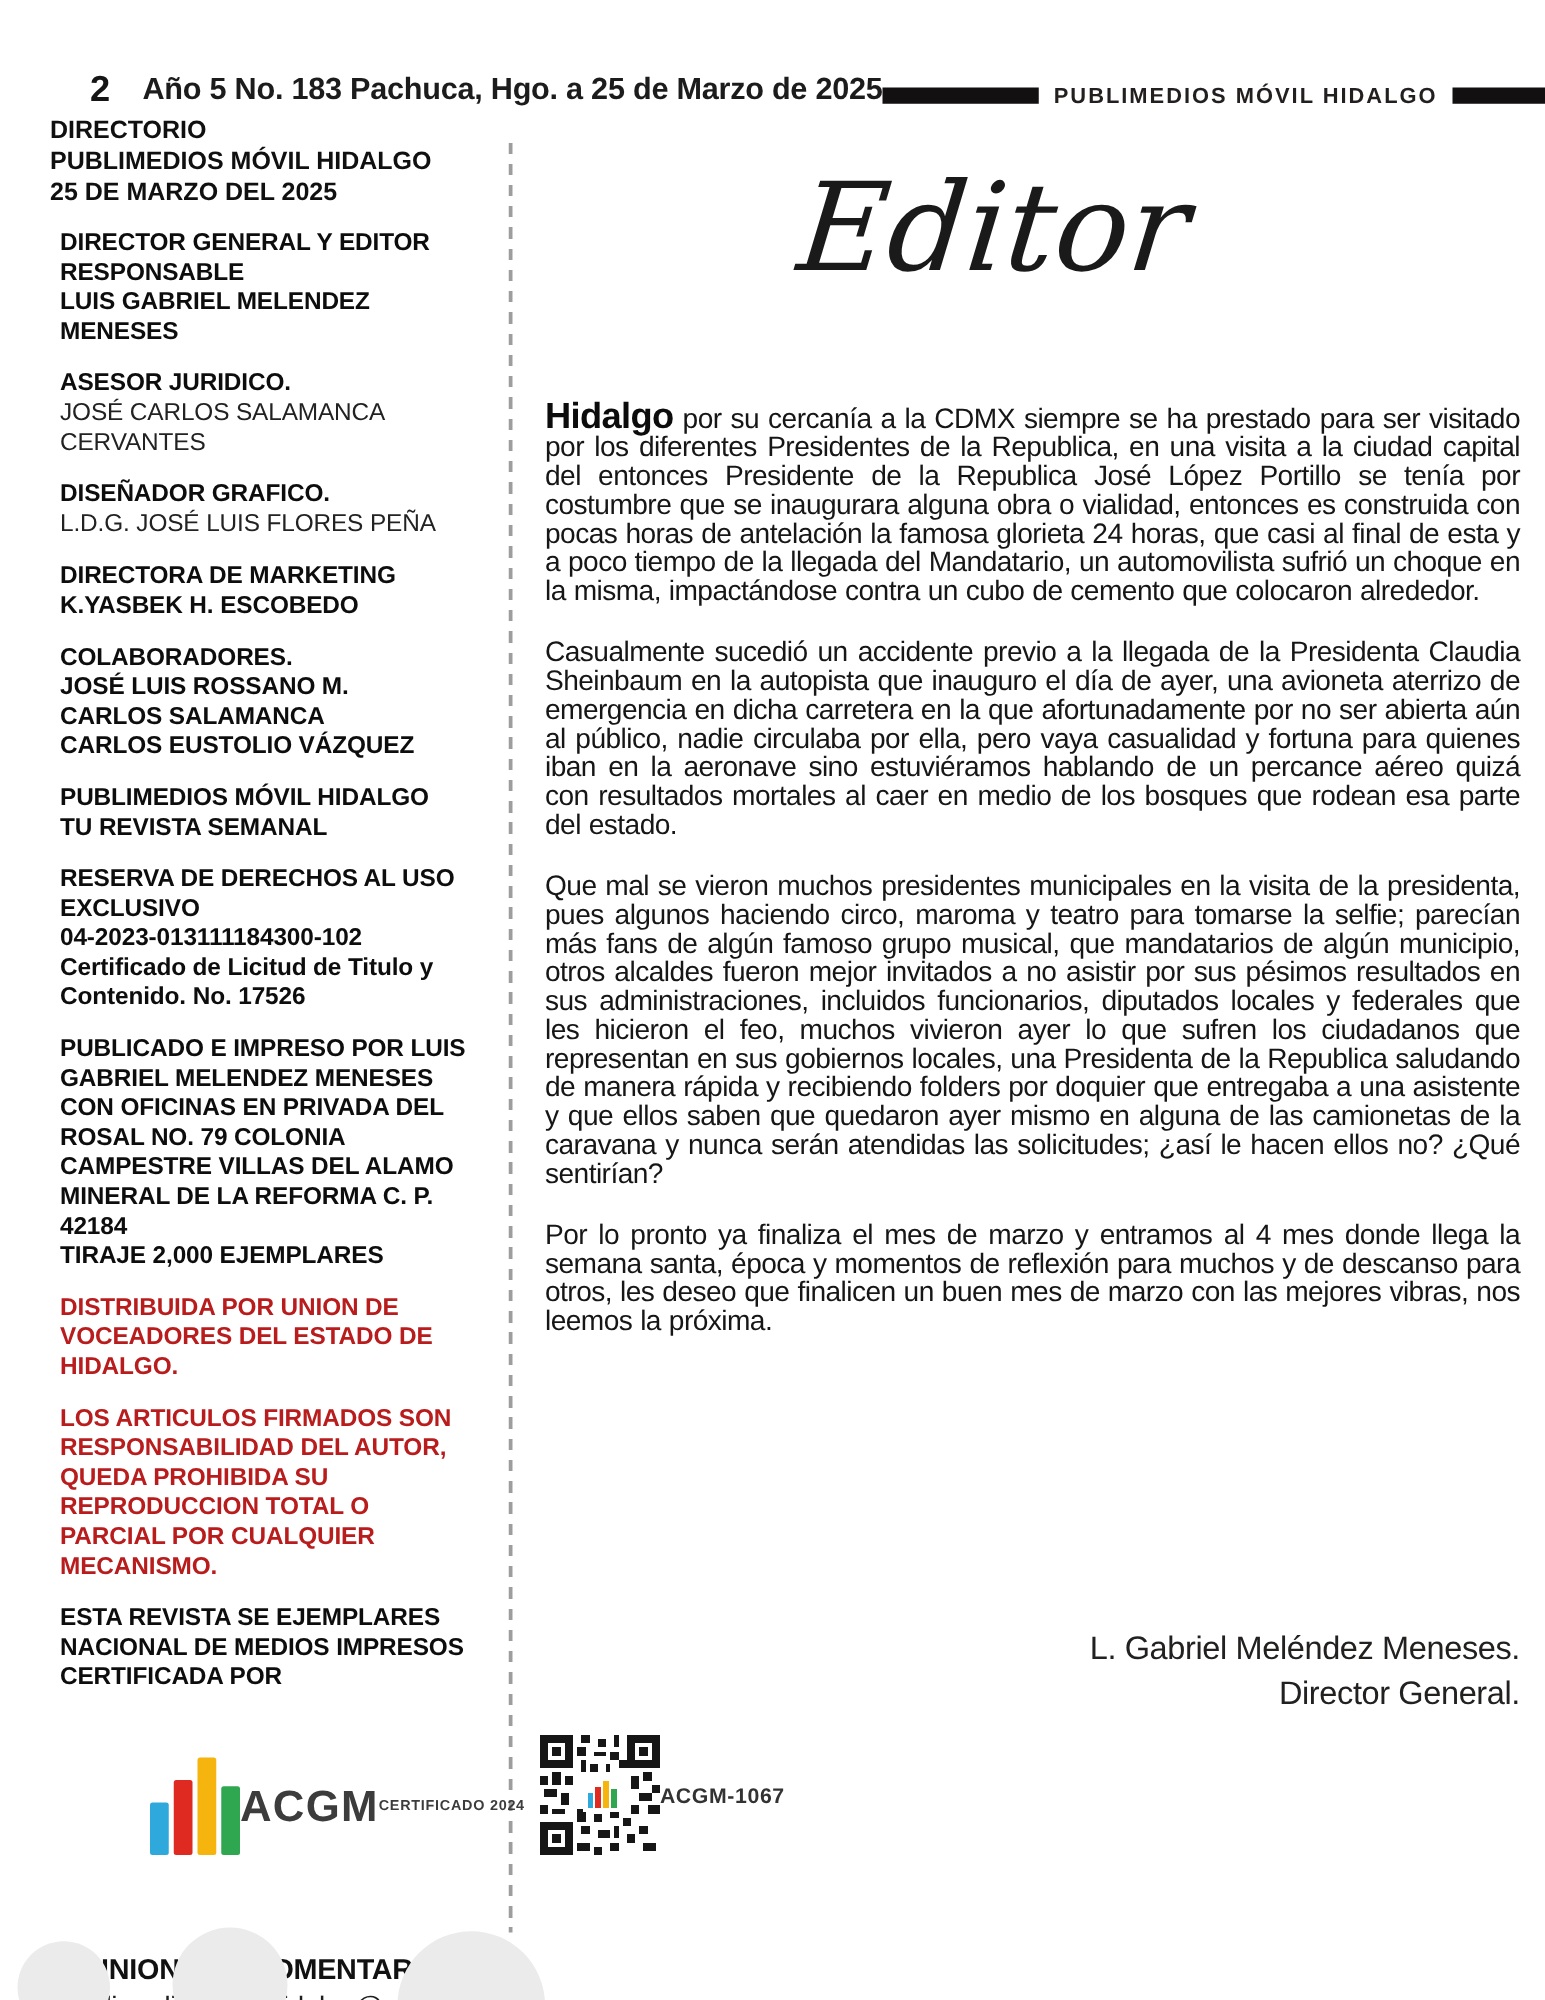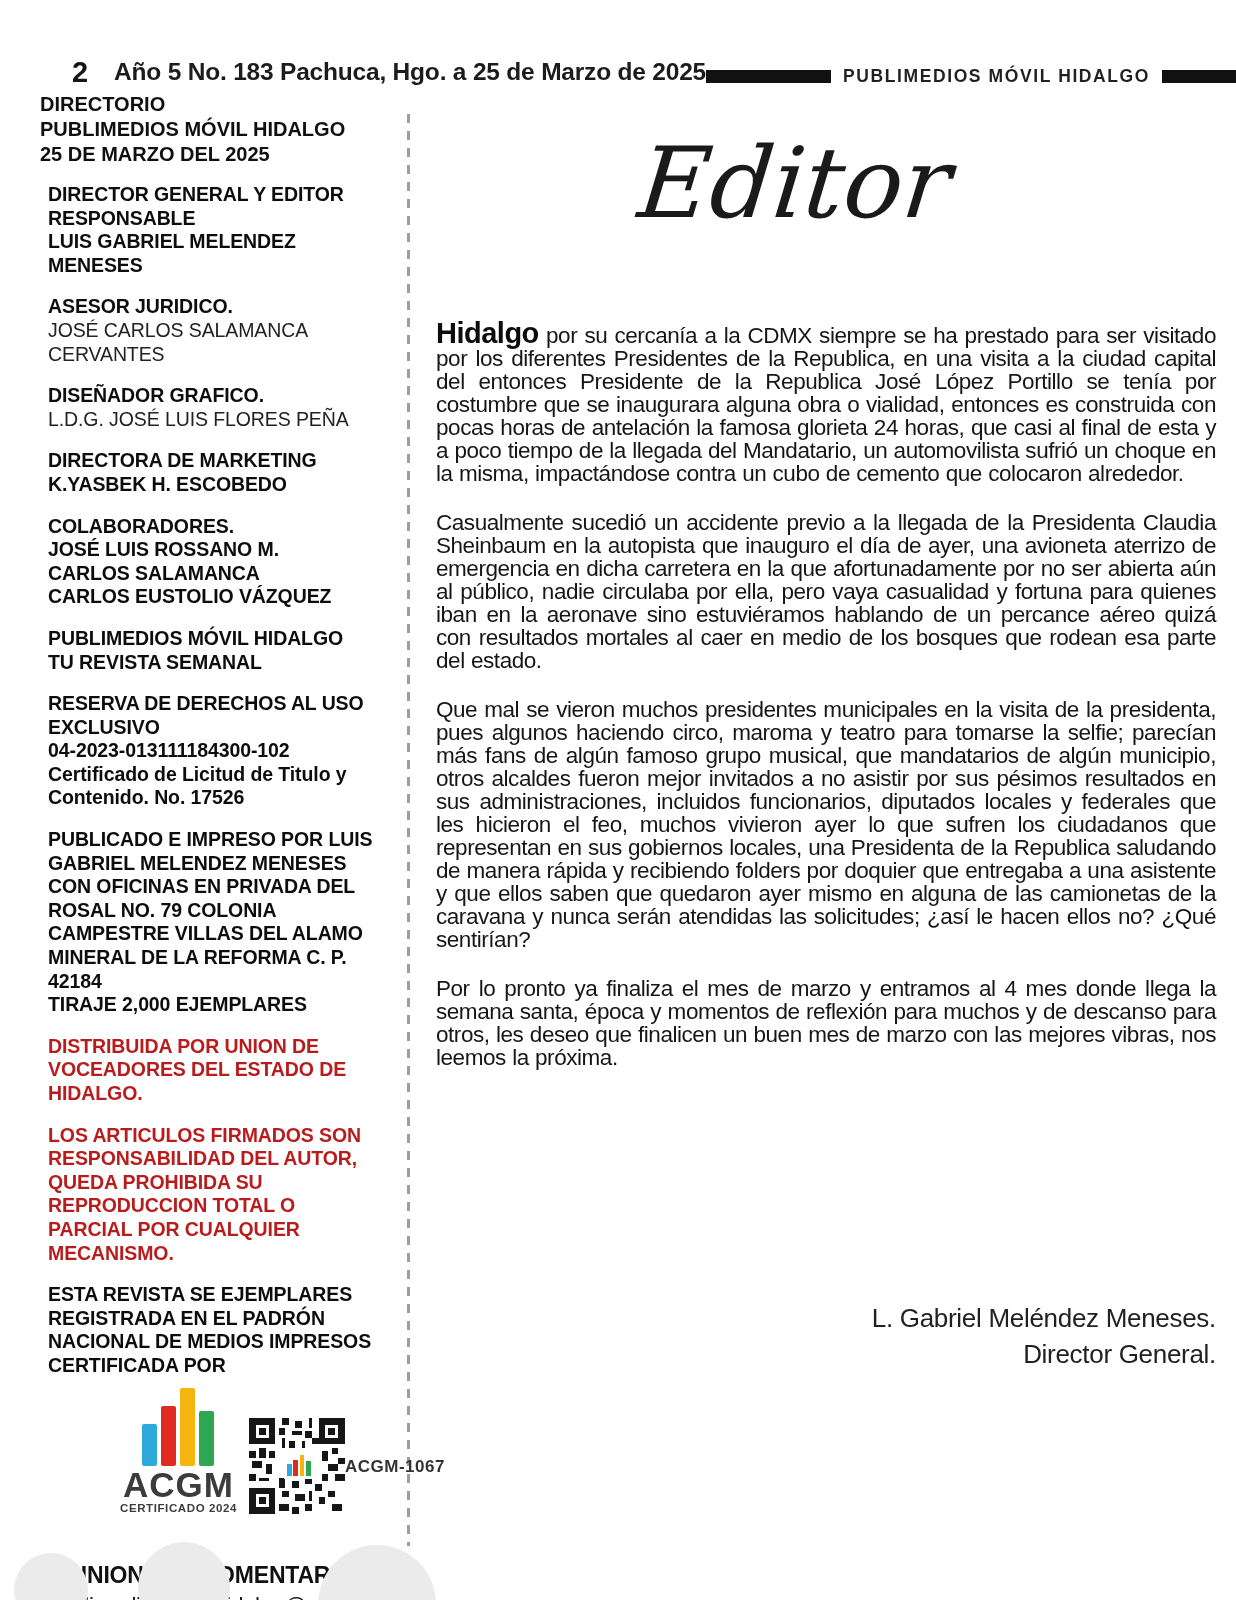--- a/index.html
+++ b/index.html
@@ -37,21 +37,21 @@
   #article-body{position:absolute;left:436px;top:322px;width:780px;text-align:justify;}
   #article-body p{
     margin:0 0 26px 0;font-size:22.5px;line-height:23px;letter-spacing:-0.45px;
     color:#161616;word-spacing:0.5px;
   }
   #article-body p strong.lead{font-size:29px;font-weight:700;letter-spacing:-0.5px;color:#0c0c0c;}
   #signature{position:absolute;left:436px;top:1300px;width:780px;text-align:right;
     font-size:26px;line-height:36px;color:#232020;letter-spacing:-0.3px;}
   
   #certification-row{position:absolute;left:120px;top:1388px;display:flex;align-items:flex-end;gap:12px;}
-  #acgm-logo{display:flex;flex-direction:column;align-items:center;}
+  #acgm-logo{display:flex;flex-direction:row;align-items:center;}
   #acgm-bars{display:flex;align-items:flex-end;gap:4px;height:78px;}
   .acgm-bar{width:15px;border-radius:2px;}
   #acgm-name{font-size:35px;font-weight:800;letter-spacing:1px;color:#3c3c3c;line-height:34px;margin-top:2px;}
   #acgm-sub{font-size:11.5px;font-weight:700;letter-spacing:0.6px;color:#3c3c3c;}
   #qr-block{display:flex;flex-direction:row;align-items:center;}
   #qr-caption{font-size:17px;font-weight:600;color:#333;margin-top:1px;letter-spacing:0.5px;}
   
   #contact{position:absolute;left:48px;top:1562px;width:370px;}
   #contact-heading{font-size:23px;font-weight:800;color:#111;letter-spacing:-0.2px;}
   #contact-email{font-size:22.5px;font-weight:400;color:#1d1d1d;letter-spacing:-0.4px;margin-top:4px;}
@@ -134,21 +134,20 @@
       <div class="sidebar-section">
         <div class="sidebar-line w-semi">LOS ARTICULOS FIRMADOS SON</div>
         <div class="sidebar-line w-semi">RESPONSABILIDAD DEL AUTOR,</div>
         <div class="sidebar-line w-semi">QUEDA PROHIBIDA SU</div>
         <div class="sidebar-line w-semi">REPRODUCCION TOTAL O</div>
         <div class="sidebar-line w-semi">PARCIAL POR CUALQUIER</div>
         <div class="sidebar-line w-semi">MECANISMO.</div>
       </div>
       <div class="sidebar-section">
         <div class="sidebar-line w-bold">ESTA REVISTA SE EJEMPLARES</div>
-        <div class="sidebar-line w-bold">REGISTRADA EN EL PADRÓN</div>
         <div class="sidebar-line w-bold">NACIONAL DE MEDIOS IMPRESOS</div>
         <div class="sidebar-line w-bold">CERTIFICADA POR</div>
       </div>
     </div>
 
   <div id="divider"></div>
 
   <div id="editor-title">Editor</div>
   <div id="article-body">
       <p><strong class="lead">Hidalgo</strong> por su cercanía a la CDMX siempre se ha prestado para ser visitado por los diferentes Presidentes de la Republica, en una visita a la ciudad capital del entonces Presidente de la Republica José López Portillo se tenía por costumbre que se inaugurara alguna obra o vialidad, entonces es construida con pocas horas de antelación la famosa glorieta 24 horas, que casi al final de esta y a poco tiempo de la llegada del Mandatario, un automovilista sufrió un choque en la misma, impactándose contra un cubo de cemento que colocaron alrededor.</p>

